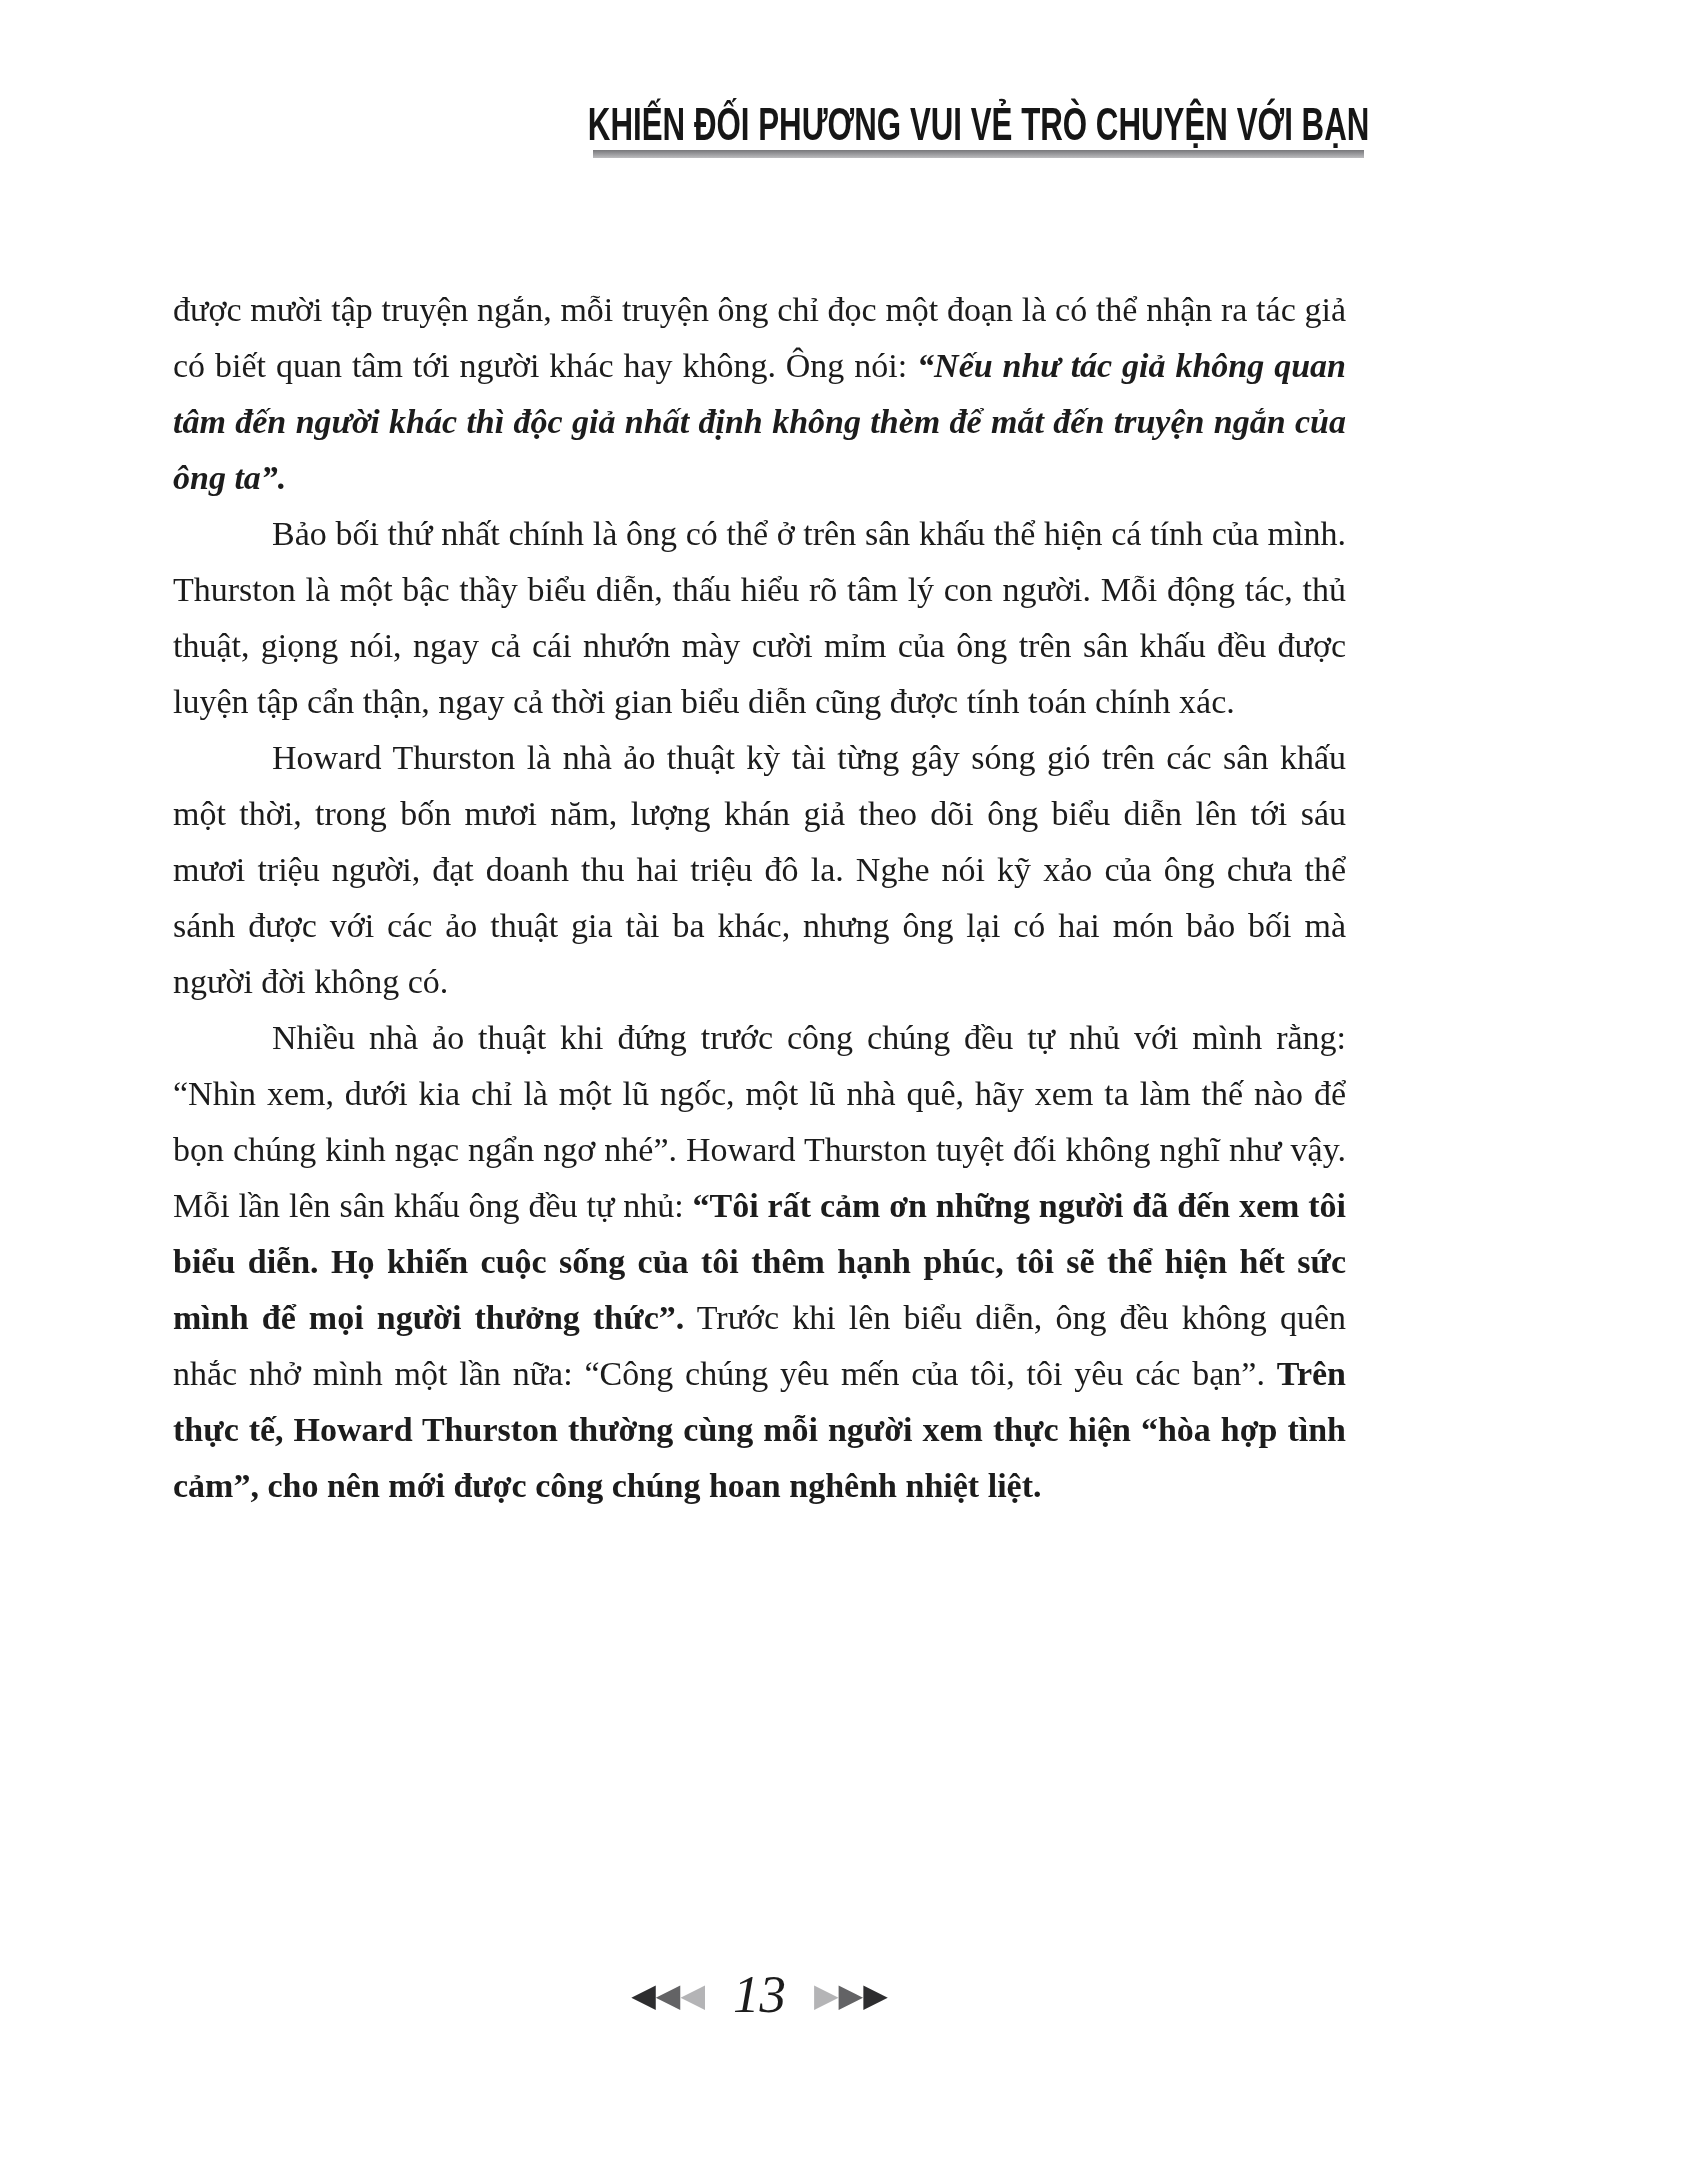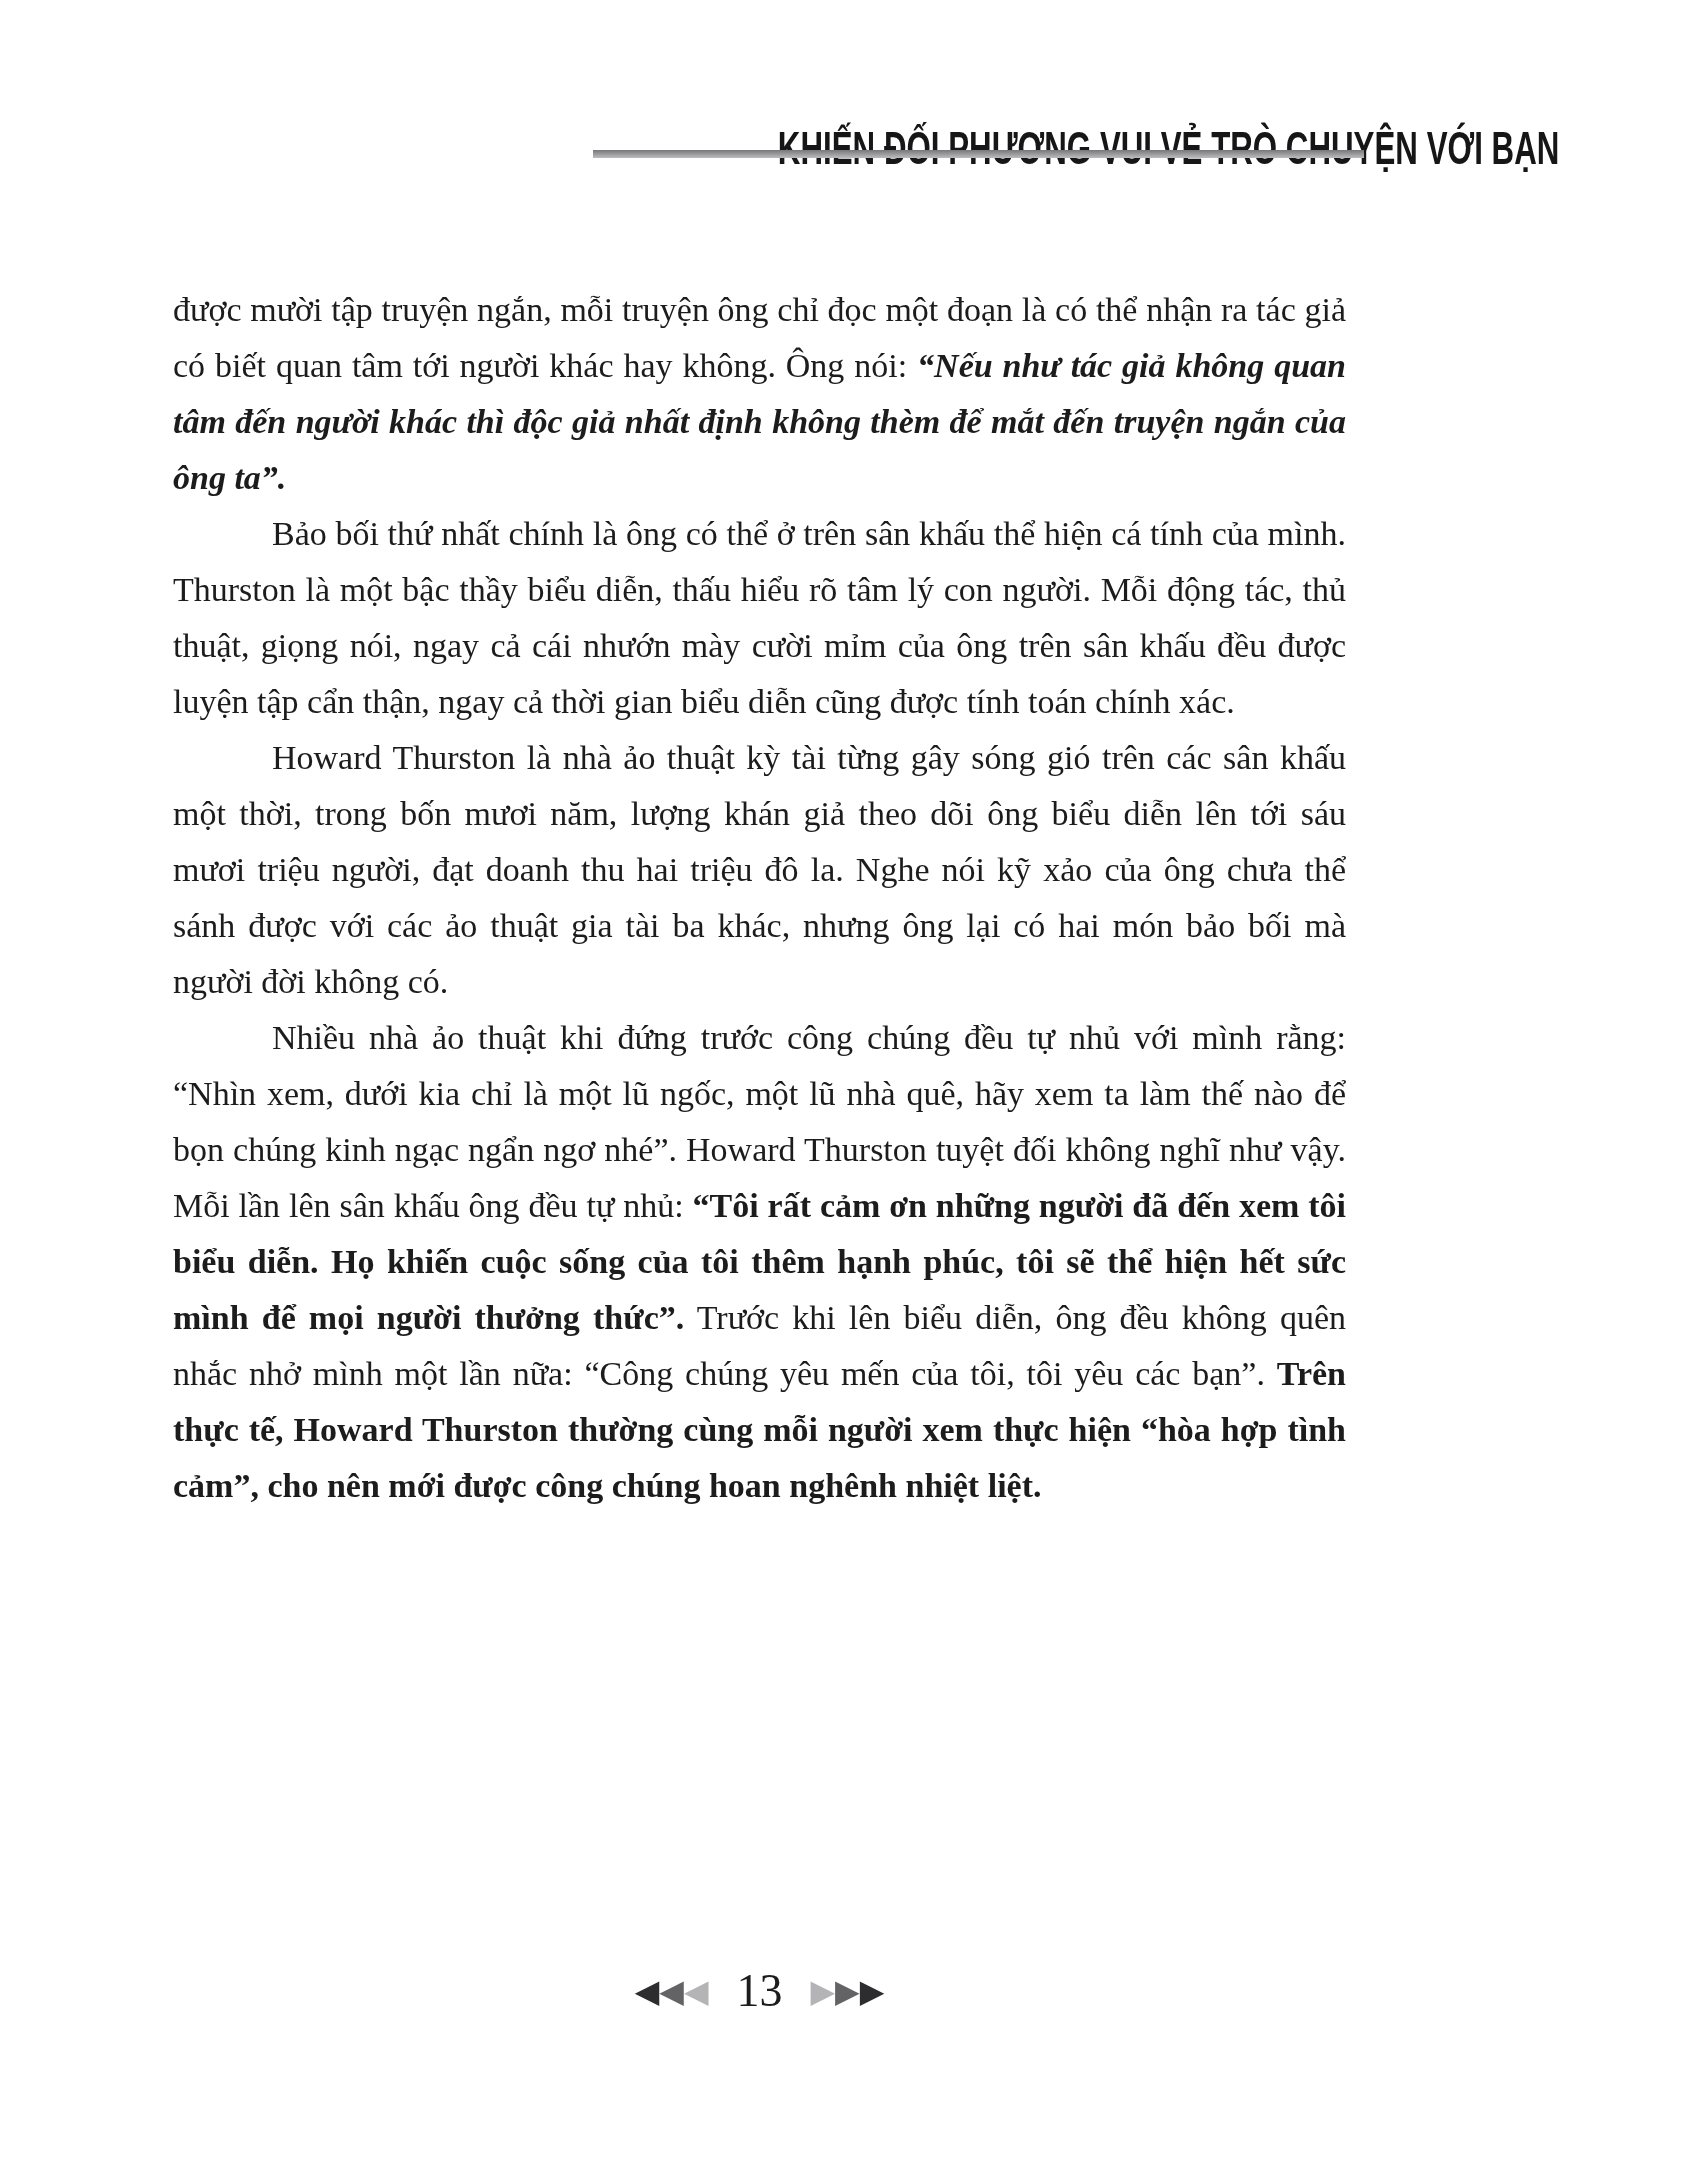--- a/index.html
+++ b/index.html
@@ -14,21 +14,21 @@
 
   
   .running-head {
     position: absolute;
     left: 594px;
     top: 99px;
     width: 770px;
     height: 50px;
     display: flex;
     align-items: center;
-    margin-top: 24px;
+    justify-content: center;
   }
   .running-head-title {
     display: inline-block;
     white-space: nowrap;
     font-family: "Liberation Sans", sans-serif;
     font-weight: 700;
     font-size: 46px;
     line-height: 1;
     letter-spacing: 0px;
     color: #161616;
@@ -71,21 +71,22 @@
     justify-content: center;
     gap: 6px;
   }
   .folio-arrow {
     font-family: "DejaVu Sans", sans-serif;
     font-size: 32px;
     line-height: 1;
   }
   .folio-number {
     font-family: "Liberation Serif", serif;
-    font-size: 46px;
+    font-style: italic;
+    font-size: 53px;
     line-height: 1;
     color: #1c1c1c;
     margin: 0 22px;
   }
 </style>
 </head>
 <body>
 
 <header class="running-head">
   <span class="running-head-title" style="color: rgb(22, 22, 22);">KHIẾN ĐỐI PHƯƠNG VUI VẺ TRÒ CHUYỆN VỚI BẠN</span>

